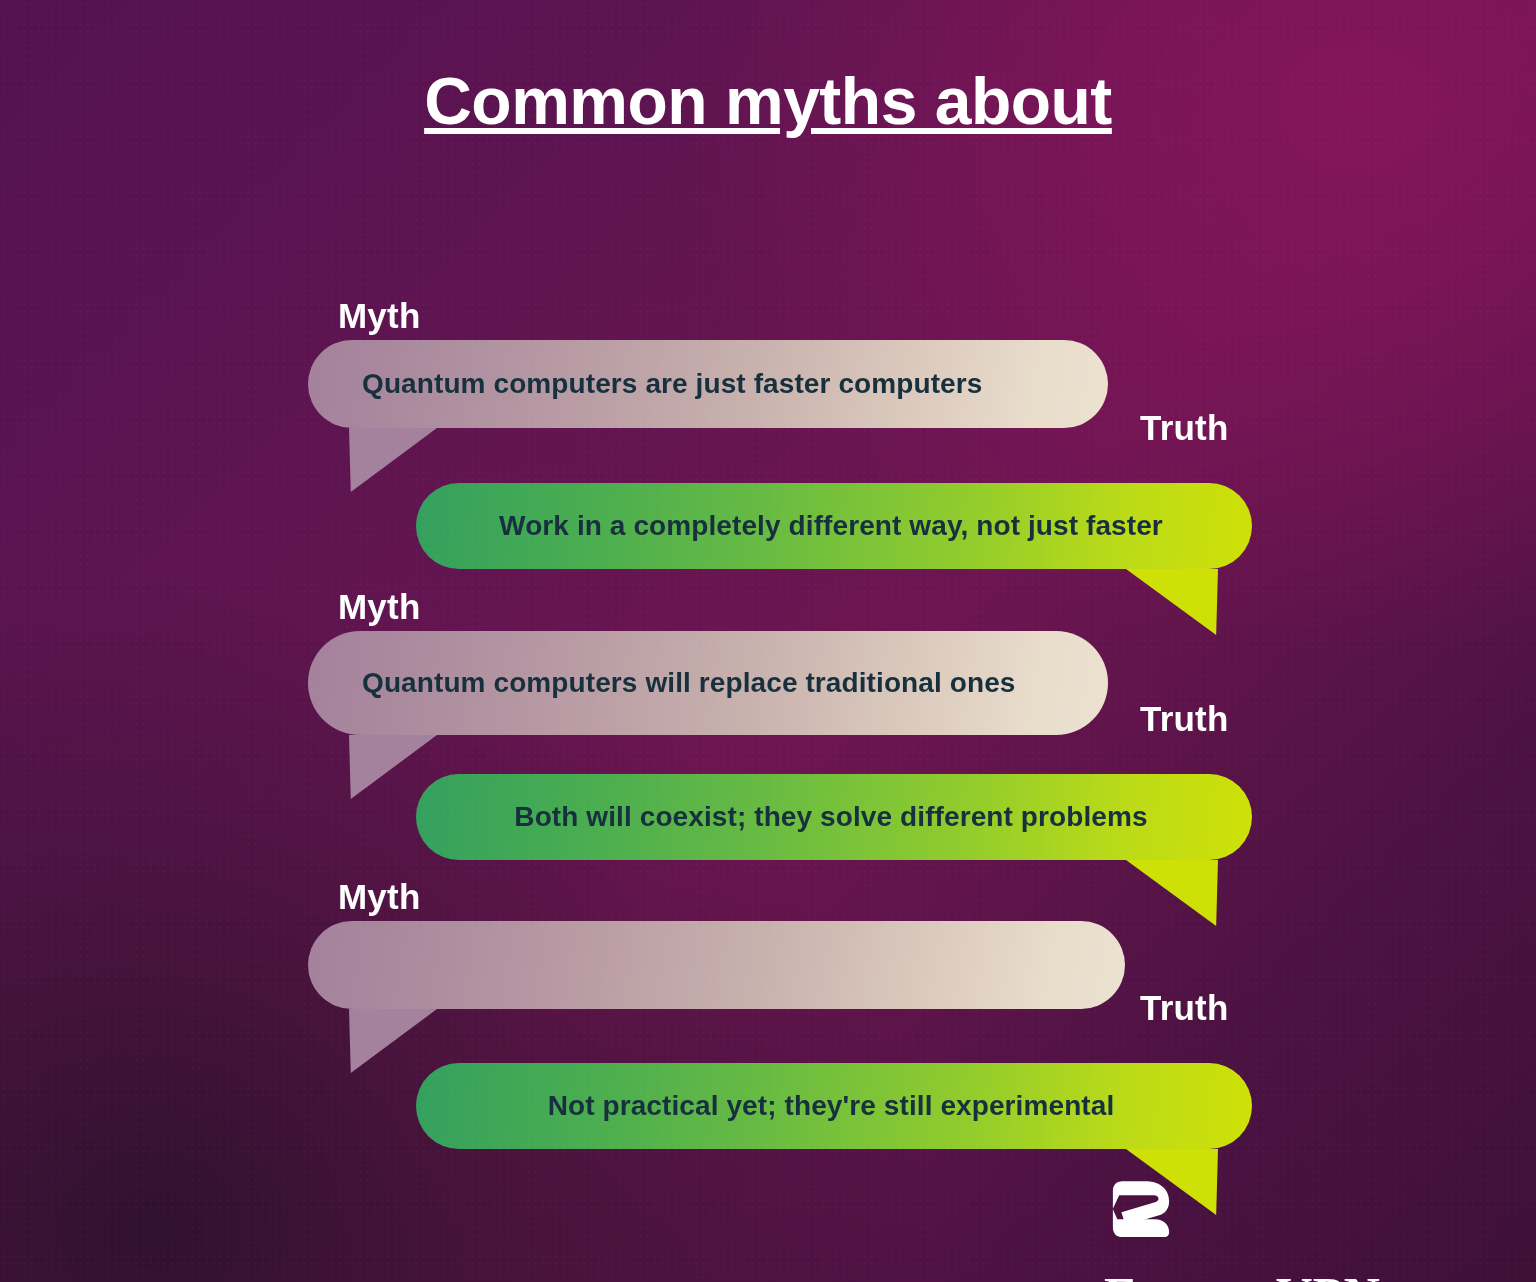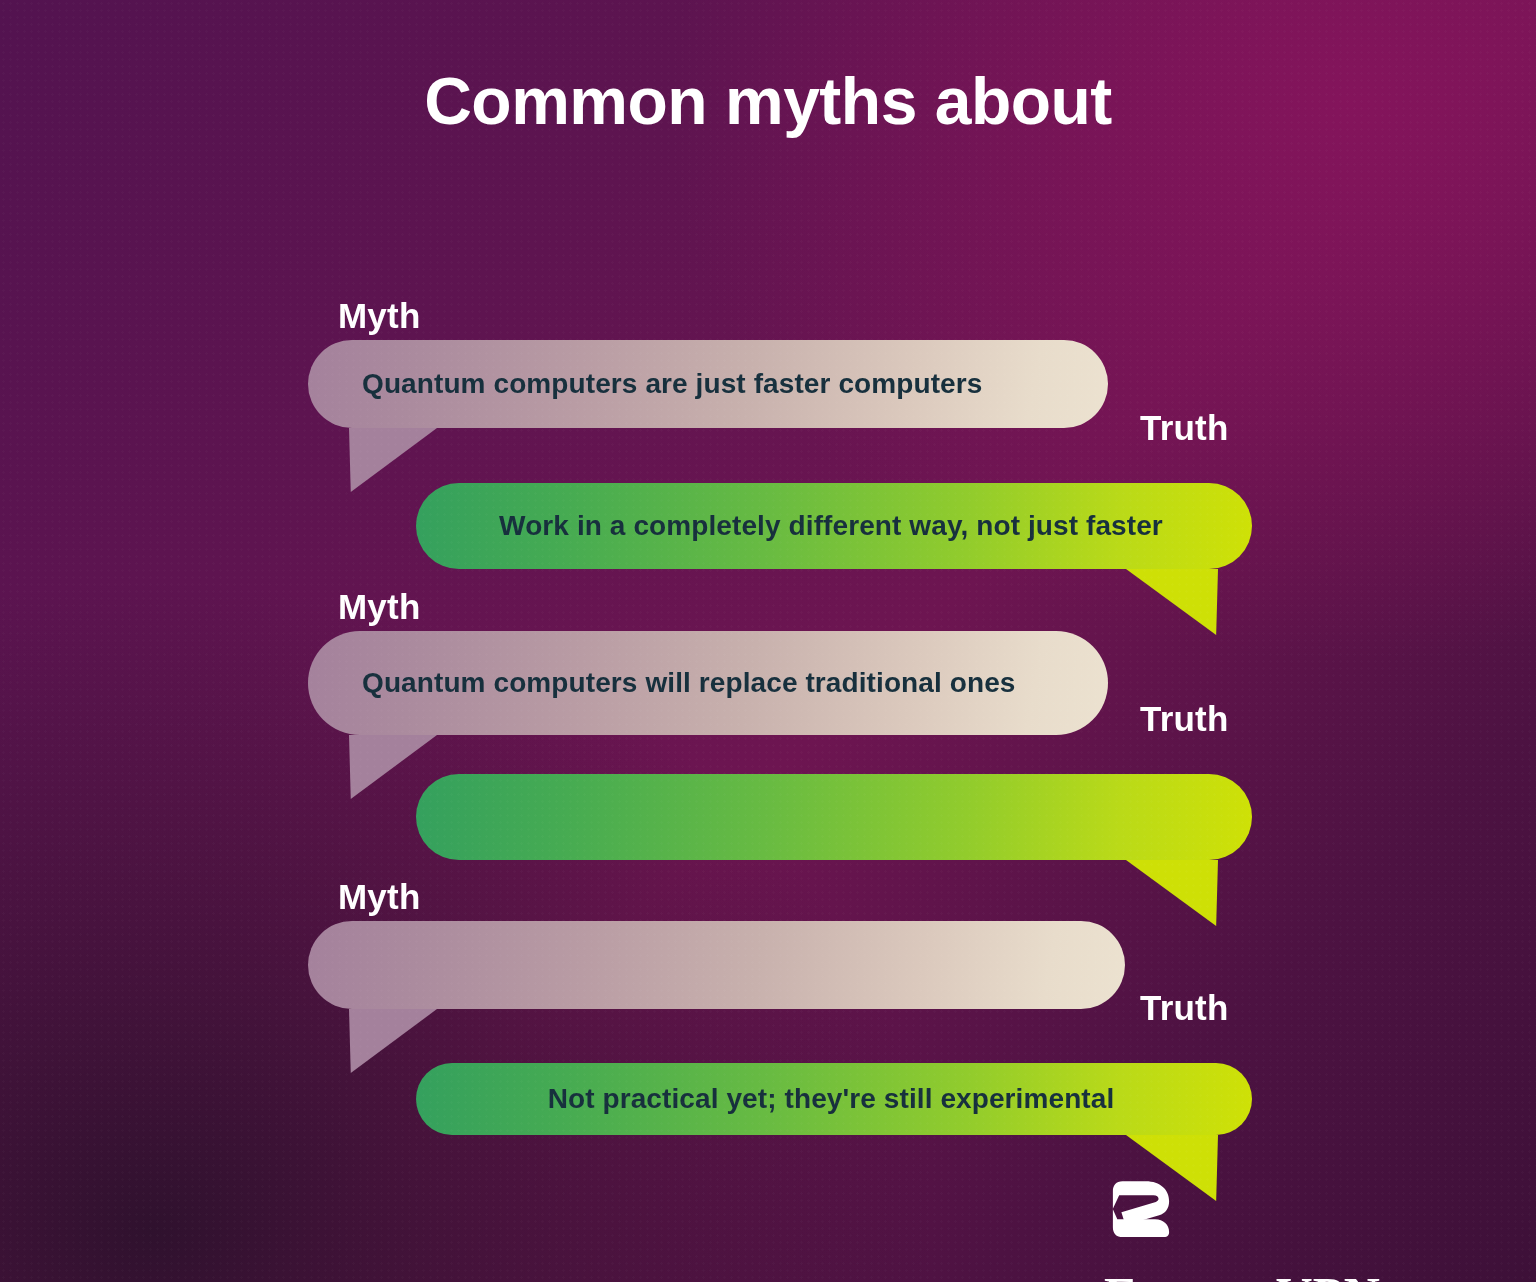--- a/index.html
+++ b/index.html
@@ -39,20 +39,21 @@
     right: 0;
     top: 58px;
     text-align: center;
     color: #ffffff;
     font-size: 66px;
     font-weight: 700;
     line-height: 1.32;
     letter-spacing: -0.5px;
     padding: 0 160px;
     box-sizing: border-box;
+    text-decoration: underline;
   }
 
   .label {
     position: absolute;
     color: #ffffff;
     font-size: 35px;
     font-weight: 700;
     letter-spacing: 0.2px;
     white-space: nowrap;
   }
@@ -161,32 +162,33 @@
   <div class="label" style="left:338px; top:587px;">Myth</div>
 
   <div class="bubble myth" style="left:308px; top:631px; width:800px; height:104px;">
     <span>Quantum computers will replace traditional ones</span>
     <span class="tail"></span>
   </div>
 
   <div class="label" style="left:1140px; top:699px;">Truth</div>
 
   <div class="bubble truth" style="left:416px; top:741px; width:836px; height:86px;">
+    <span>Both will coexist; they solve different problems</span>
     <span class="tail"></span>
   </div>
 
   <div class="label" style="left:338px; top:877px;">Myth</div>
 
   <div class="bubble myth" style="left:308px; top:921px; width:817px; height:88px;">
     <span class="tail"></span>
   </div>
 
   <div class="label" style="left:1140px; top:988px;">Truth</div>
 
-  <div class="bubble truth" style="left:416px; top:1030px; width:836px; height:72px;">
+  <div class="bubble truth" style="left:416px; top:1030px; width:836px; height:86px;">
     <span>Not practical yet; they're still experimental</span>
     <span class="tail"></span>
   </div>
 
   <div class="logo" style="left:1104px; top:1172px;">
     <span class="logo-mark">
       <svg width="74" height="74" viewBox="0 0 100 100" aria-hidden="true">
         <path fill="#ffffff" d="M56.5 12.5 C76 12.5 88 24 88 39.5 C88 49 83 56 74.5 58.5
                                  L29 72 L23.5 54.5 L70 40.5 C72.5 39.7 73.7 38.2 73.7 36.3
                                  C73.7 33.4 71.3 31.3 66.8 31.3 L20.5 31.3 L12 49.8 L12 26

